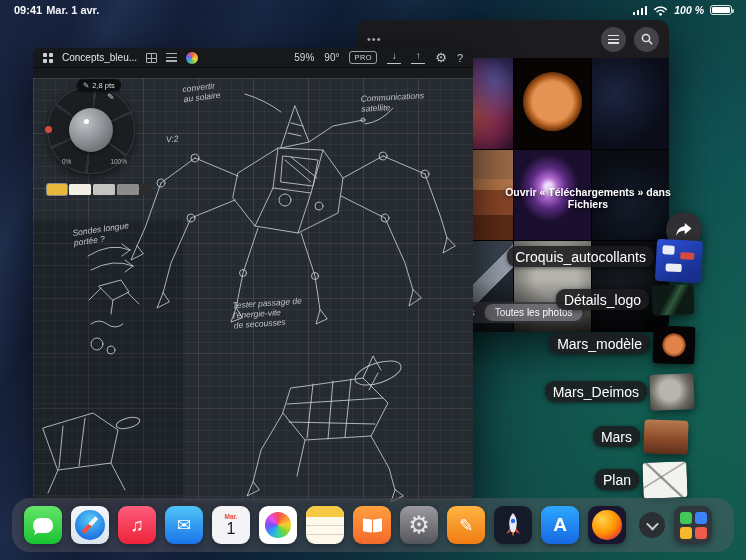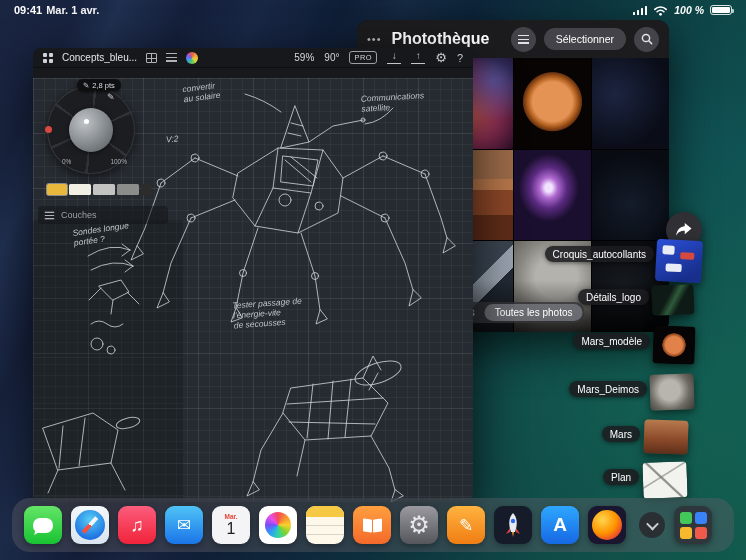--- a/index.html
+++ b/index.html
@@ -138,21 +138,21 @@
     background:rgba(18,20,24,.55); border-radius:4px; }
   .layers-head .icon-lines3 { transform:scale(.85); }
 
   
   .drag-layer { position:absolute; inset:0; z-index:4; pointer-events:none; }
   .drag-layer > * { pointer-events:auto; }
   .drag-hint { position:absolute; left:498px; top:186px; width:180px; text-align:center;
     color:#fff; font-size:10.5px; font-weight:600; text-shadow:0 1px 4px rgba(0,0,0,.9); }
   .share-fab { position:absolute; left:666px; top:212px; width:36px; height:36px; border-radius:50%;
     background:#2f2f34; box-shadow:0 4px 12px rgba(0,0,0,.6); display:flex; align-items:center; justify-content:center; }
-  .drag-label { position:absolute; background:rgba(28,28,32,.88); color:#fff; font-size:10px;
+  .drag-label { position:absolute; background:rgba(28,28,32,.88); color:#fff; font-size:14px;
     padding:2.5px 8px; border-radius:9px; white-space:nowrap; box-shadow:0 1px 4px rgba(0,0,0,.5); }
   .drag-thumb { position:absolute; border-radius:4px; box-shadow:0 3px 8px rgba(0,0,0,.55); }
   .dt-stickers { left:656px; top:240px; width:46px; height:42px; transform:rotate(3deg);
     background:linear-gradient(150deg,#2c50d8,#182f8e 80%); position:absolute; }
   .dt-stickers i { position:absolute; background:#e8ecf4; border-radius:2px; }
   .dt-stickers i:nth-child(1){left:6px;top:6px;width:12px;height:9px;}
   .dt-stickers i:nth-child(2){left:24px;top:12px;width:14px;height:7px;background:#d6493f;}
   .dt-stickers i:nth-child(3){left:10px;top:24px;width:16px;height:8px;}
   .dt-logo { left:652px; top:285px; width:42px; height:30px; transform:rotate(-2deg);
     background:linear-gradient(120deg,#0e1a16 38%,#2e5a3a 52%,#0e1a16 66%); }
@@ -243,26 +243,24 @@
       <span class="sb-batt-label">100 %</span>
       <span class="batt">
           <b></b>
         </span>
     </div>
   </div>
 
   <section class="photos-window">
     <div class="ph-header">
       <span class="ph-menu">•••</span>
-      <span class="ph-title">Photothèque</span>
       <span class="ph-spacer"></span>
       <span class="ph-circle">
           <span class="ph-lines"></span>
         </span>
-      <span class="ph-select">Sélectionner</span>
       <span class="ph-circle">
         <svg width="12" height="12" viewBox="0 0 12 12">
           <circle cx="5" cy="5" r="3.6" stroke="#e2e2e6" stroke-width="1.5" fill="none"></circle>
           <line x1="7.8" y1="7.8" x2="10.6" y2="10.6" stroke="#e2e2e6" stroke-width="1.5" stroke-linecap="round"></line>
         </svg>
       </span>
     </div>
     <div class="ph-grid">
       <div class="pc pc1"></div>
       <div class="pc pc2"></div>
@@ -394,27 +392,24 @@
     </div>
 
     <div class="swatches">
       <span class="sw sw-selected"></span>
       <span class="sw sw-a"></span>
       <span class="sw sw-b"></span>
       <span class="sw sw-c"></span>
       <span class="sw sw-d"></span>
     </div>
 
-    <div class="layers-head">
-      <span class="icon-lines3"></span>
-      <span>Couches</span>
-    </div>
   </section>
 
   <div class="drag-layer">
+    <div class="drag-hint">Ouvrir « Téléchargements » dans Fichiers</div>
 
     <div class="share-fab">
       <svg width="18" height="16" viewBox="0 0 24 21">
         <path d="M13 1 L22 8.5 L13 16 L13 11.5 C7 11.5 4 13.5 1.5 18 C2.5 10 7 6 13 5.5 Z" fill="#fff"></path>
       </svg>
     </div>
 
     <span class="drag-label lbl-1">Croquis_autocollants</span>
     <div class="drag-thumb dt-stickers">
         <i></i>

